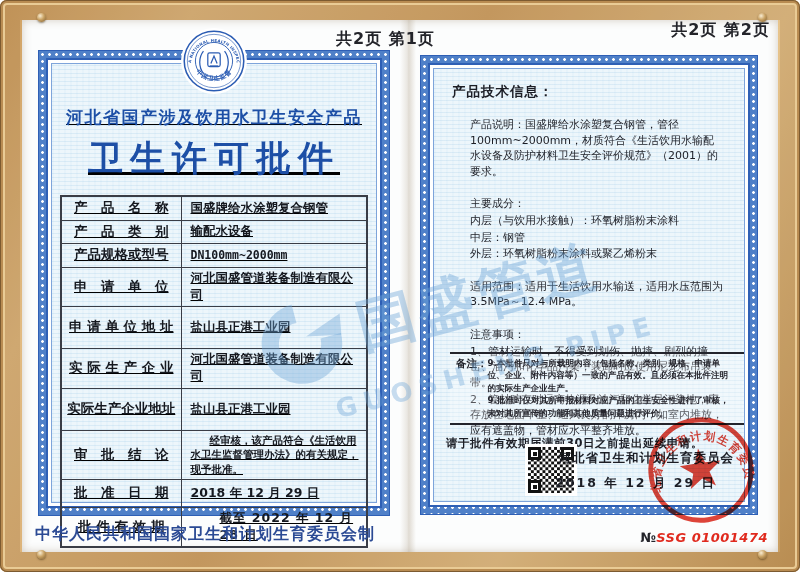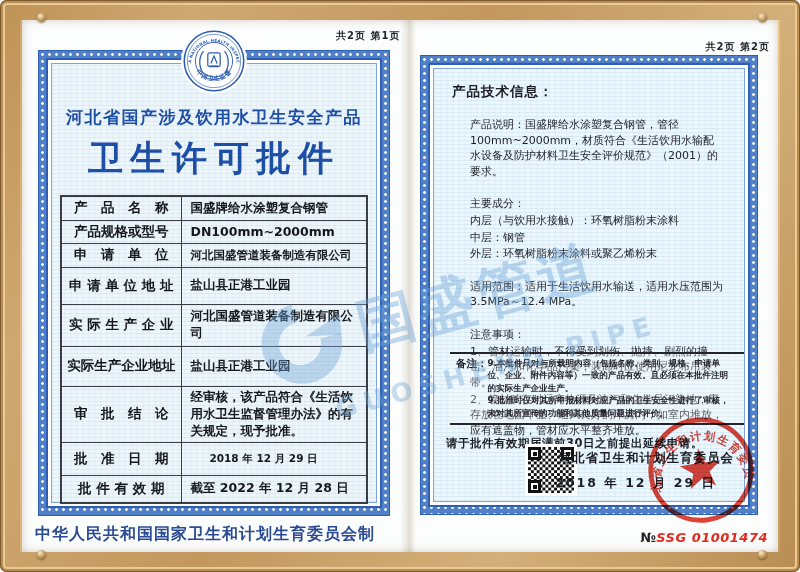--- a/index.html
+++ b/index.html
@@ -16,43 +16,43 @@
     box-shadow:0 1px 2px rgba(60,40,10,.5); z-index:9; }
   .screw.tl{top:13px;left:37px} .screw.tr{top:13px;right:33px}
   .screw.bl{bottom:13px;left:37px} .screw.br{bottom:13px;right:33px}
 
   
   .paper { position:relative; width:756px; height:532px; background:#fcfdfd;
     box-shadow: inset 0 0 10px rgba(90,60,20,.25); overflow:hidden; }
   .fold { position:absolute; top:0; bottom:0; left:378px; width:16px;
     background:linear-gradient(90deg,transparent,rgba(150,130,100,.18) 45%,rgba(150,130,100,.28) 55%,transparent); }
 
-  .pagenum { position:absolute; font-size:10px; font-weight:bold; color:#23242a; letter-spacing:1px; z-index:3; }
+  .pagenum { position:absolute; font-size:16px; font-weight:bold; color:#23242a; letter-spacing:1px; z-index:3; }
   .pn1 { top:9px; left:314px; }
-  .pn2 { top:20px; right:8px; }
+  .pn2 { top:0; right:8px; }
 
   
   .bbox { position:absolute; border:1px solid #2e5fb5; background:#fff; z-index:1; }
   .bbox-left { left:16px; top:30px; width:352px; height:466px; }
   .bbox-right { left:398px; top:35px; width:338px; height:460px; }
   .band { width:100%; height:100%; padding:7px; background-color:#4f80c8;
     background-image:radial-gradient(circle,#ffffff 1.1px,rgba(255,255,255,0) 1.6px);
     background-size:7px 7px; }
   .mid { width:100%; height:100%; border:2.5px solid #2e5fb5; background:#fff; padding:3px; }
   .inner { width:100%; height:100%; border:1px solid #7ea4da; position:relative;
     background-color:#edf6fb;
     background-image:repeating-linear-gradient(0deg,rgba(120,180,220,.17) 0 1px,transparent 1px 4px),
                      repeating-linear-gradient(90deg,rgba(150,200,235,.07) 0 2px,transparent 2px 6px); }
 
   
   .emblem-wrap { position:absolute; top:-23px; left:50%; transform:translateX(-50%);
     background:#fff; border-radius:50%; padding:2px; z-index:4; line-height:0; }
 
   
-  .lp-content { position:absolute; inset:0; padding-top:42px; }
+  .lp-content { position:absolute; inset:0; padding-top:42px;text-decoration:underline; }
   .title1 { text-align:center; color:#1d4fa6; font-weight:bold; font-size:17px; letter-spacing:1.5px; }
   .title2 { text-align:center; color:#1d4fa6; font-weight:bold; font-size:35px; letter-spacing:7px; margin-top:6px; }
   table.cert { border-collapse:collapse; margin:13px auto 0 auto; width:308px;
     border:2px solid #3a3d46; }
   table.cert td { border:1.5px solid #3a3d46; color:#15181f; vertical-align:middle; }
   td.lbl { width:120px; font-weight:bold; font-size:13.5px; text-align:center; padding:2px 3px; white-space:nowrap; }
   td.val { font-weight:bold; font-size:12.5px; padding:2px 4px 2px 9px; }
   tr.cr:nth-of-type(1) td{height:24px} tr.cr:nth-of-type(2) td{height:22px}
   tr.cr:nth-of-type(3) td{height:24px} tr.cr:nth-of-type(4) td{height:37px}
   tr.cr:nth-of-type(5) td{height:42px} tr.cr:nth-of-type(6) td{height:40px}
@@ -154,20 +154,24 @@
           <div class="title1">河北省国产涉及饮用水卫生安全产品</div>
           <div class="title2">卫生许可批件</div>
           <table class="cert">
             <tbody>
 
                 <tr class="cr">
                   <td class="lbl">产　品　名　称</td>
                   <td class="val">国盛牌给水涂塑复合钢管</td>
                 </tr>
 
+                <tr class="cr">
+                  <td class="lbl">产　品　类　别</td>
+                  <td class="val">输配水设备</td>
+                </tr>
 
                 <tr class="cr">
                   <td class="lbl">产品规格或型号</td>
                   <td class="val">DN100mm~2000mm</td>
                 </tr>
 
                 <tr class="cr">
                   <td class="lbl">申　请　单　位</td>
                   <td class="val">河北国盛管道装备制造有限公司</td>
                 </tr>

